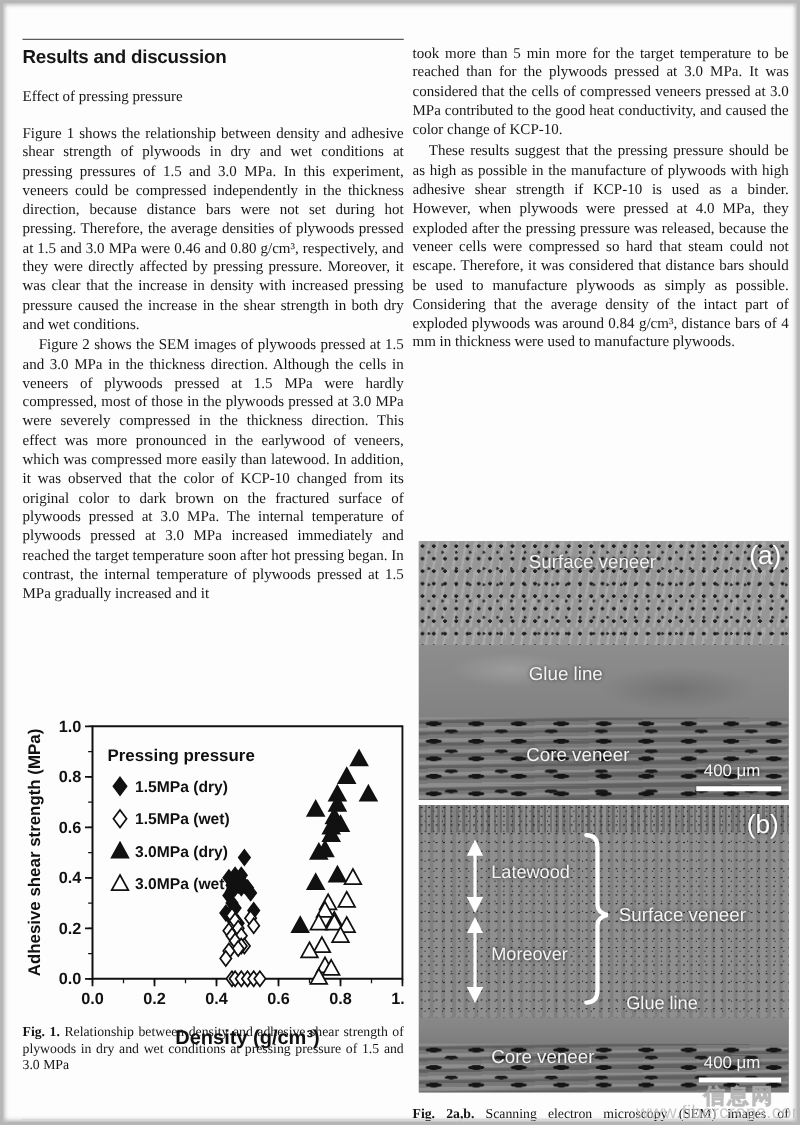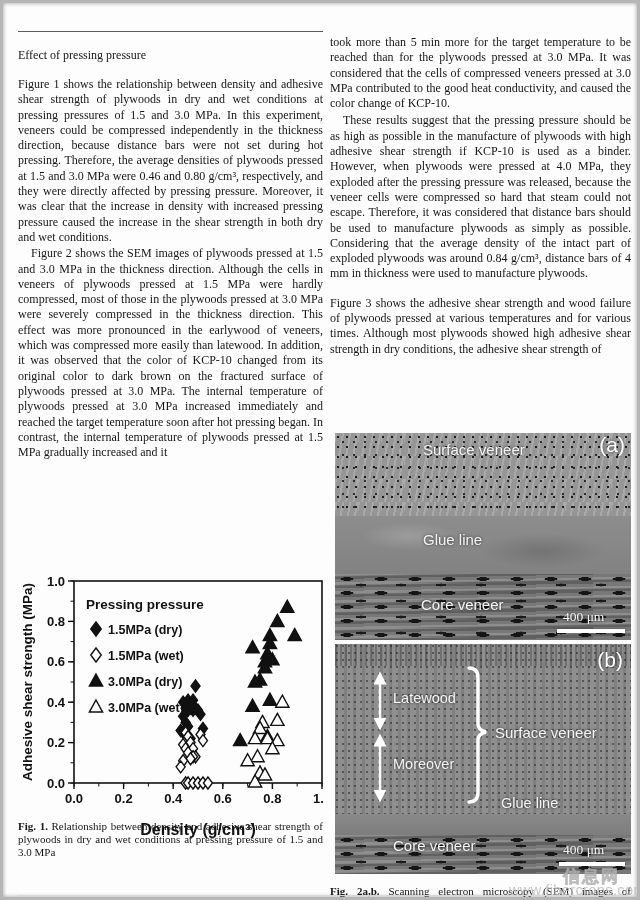--- a/index.html
+++ b/index.html
@@ -49,39 +49,40 @@
     repeating-linear-gradient(90deg,rgba(0,0,0,.10) 0 3px,rgba(0,0,0,0) 3px 9px);
     background-size:6px 7px,7px 8px,18px 100%;}
   .f2b-dark{top:0;height:22px;background:repeating-linear-gradient(90deg,rgba(0,0,0,.4) 0 2px,rgba(0,0,0,0) 2px 5px);opacity:.55;}
   .f2b-glue{top:74%;height:9%;background:linear-gradient(180deg,#898989,#7d7d7d);}
   .f2b-bot{top:83%;height:17%;}
   .sem-label{position:absolute;color:#f4f4f4;font-family:"Liberation Sans",sans-serif;
              font-size:13.5px;text-shadow:0 0 3px rgba(0,0,0,.65);white-space:nowrap;}
   .panel-label{position:absolute;color:#fff;font-family:"Liberation Sans",sans-serif;
                font-size:21px;text-shadow:0 0 3px rgba(0,0,0,.5);}
   .scalebar{position:absolute;height:4px;background:#fff;box-shadow:0 0 2px rgba(0,0,0,.5);}
-  .scaletext{position:absolute;color:#f4f4f4;font-family:Liberation Serif, serif;
+  .scaletext{position:absolute;color:#f4f4f4;font-family:Liberation Sans, sans-serif;
              font-size:13.5px;text-shadow:0 0 3px rgba(0,0,0,.65);}
   .overlay-svg{position:absolute;left:0;top:0;width:100%;height:100%;}
   
   .wm1{position:absolute;left:560px;top:862px;font-family:Liberation Sans, sans-serif;
        font-weight:bold;font-size:17px;letter-spacing:2px;color:rgba(220,220,220,.55);
        -webkit-text-stroke:0.8px rgba(165,165,165,.7);}
   .wm2{position:absolute;left:506px;top:879px;font-family:"Liberation Sans",sans-serif;
        font-size:14.5px;letter-spacing:.4px;color:rgba(188,188,188,.85);}
   .bottom-rule{position:absolute;left:14px;right:10px;top:892px;height:1px;background:#d8d8d8;}
   b{font-weight:bold;}
 </style>
 </head>
 <body>
 
 <div class="page">
 
   <div class="col col-left">
     <div class="rule"></div>
+    <h2 class="results">Results and discussion</h2>
     <p class="subhead">Effect of pressing pressure</p>
     <p class="body mt14">Figure 1 shows the relationship between density and adhesive shear strength of plywoods in dry and wet conditions at pressing pressures of 1.5 and 3.0 MPa. In this experiment, veneers could be compressed independently in the thickness direction, because distance bars were not set during hot pressing. Therefore, the average densities of plywoods pressed at 1.5 and 3.0 MPa were 0.46 and 0.80 g/cm³, respectively, and they were directly affected by pressing pressure. Moreover, it was clear that the increase in density with increased pressing pressure caused the increase in the shear strength in both dry and wet conditions.</p>
     <p class="body indent mt1">Figure 2 shows the SEM images of plywoods pressed at 1.5 and 3.0 MPa in the thickness direction. Although the cells in veneers of plywoods pressed at 1.5 MPa were hardly compressed, most of those in the plywoods pressed at 3.0 MPa were severely compressed in the thickness direction. This effect was more pronounced in the earlywood of veneers, which was compressed more easily than latewood. In addition, it was observed that the color of KCP-10 changed from its original color to dark brown on the fractured surface of plywoods pressed at 3.0 MPa. The internal temperature of plywoods pressed at 3.0 MPa increased immediately and reached the target temperature soon after hot pressing began. In contrast, the internal temperature of plywoods pressed at 1.5 MPa gradually increased and it</p>
 
     <figure class="fig1">
       <svg id="fig1svg" width="305" height="278" viewBox="0 0 305 278">
           <rect x="56" y="8" width="248" height="202" fill="none" stroke="#111" stroke-width="1.6"></rect>
           <line x1="56" y1="210" x2="56" y2="213.5" stroke="#111" stroke-width="1"></line>
           <line x1="56" y1="210" x2="52.5" y2="210" stroke="#111" stroke-width="1"></line>
           <line x1="80.8" y1="210" x2="80.8" y2="213.5" stroke="#111" stroke-width="1"></line>
@@ -209,21 +210,20 @@
           <path d="M237.04,201.99 L243.69,214.03 L230.39,214.03 Z" fill="#fff" stroke="#111" stroke-width="1.4"></path>
         </svg>
     </figure>
 
     <p class="caption cap1"><b>Fig. 1.</b> <span>Relationship between density and adhesive shear strength of plywoods in dry and wet conditions at pressing pressure of 1.5 and 3.0 MPa</span></p>
   </div>
 
   <div class="col col-right">
     <p class="body">took more than 5 min more for the target temperature to be reached than for the plywoods pressed at 3.0 MPa. It was considered that the cells of compressed veneers pressed at 3.0 MPa contributed to the good heat conductivity, and caused the color change of KCP-10.</p>
     <p class="body indent mt2">These results suggest that the pressing pressure should be as high as possible in the manufacture of plywoods with high adhesive shear strength if KCP-10 is used as a binder. However, when plywoods were pressed at 4.0 MPa, they exploded after the pressing pressure was released, because the veneer cells were compressed so hard that steam could not escape. Therefore, it was considered that distance bars should be used to manufacture plywoods as simply as possible. Considering that the average density of the intact part of exploded plywoods was around 0.84 g/cm³, distance bars of 4 mm in thickness were used to manufacture plywoods.</p>
-    <p class="body mt14">Figure 3 shows the adhesive shear strength and wood failure of plywoods pressed at various temperatures and for various times. Although most plywoods showed high adhesive shear strength in dry conditions, the adhesive shear strength of</p>
 
     <div class="sem fig2a">
       <div class="band f2a-top"></div>
       <div class="band f2a-mid"></div>
       <div class="band f2a-bot"></div>
       <span class="panel-label" style="right:6px;top:0;">(a)</span>
       <span class="sem-label" style="left:88px;top:8px;font-size:15px;">Surface veneer</span>
       <span class="sem-label" style="left:88px;top:98px;font-size:15px;">Glue line</span>
       <span class="sem-label" style="left:86px;top:163px;font-size:15px;">Core veneer</span>
       <span class="scaletext" style="left:228px;top:176px;">400 μm</span>

